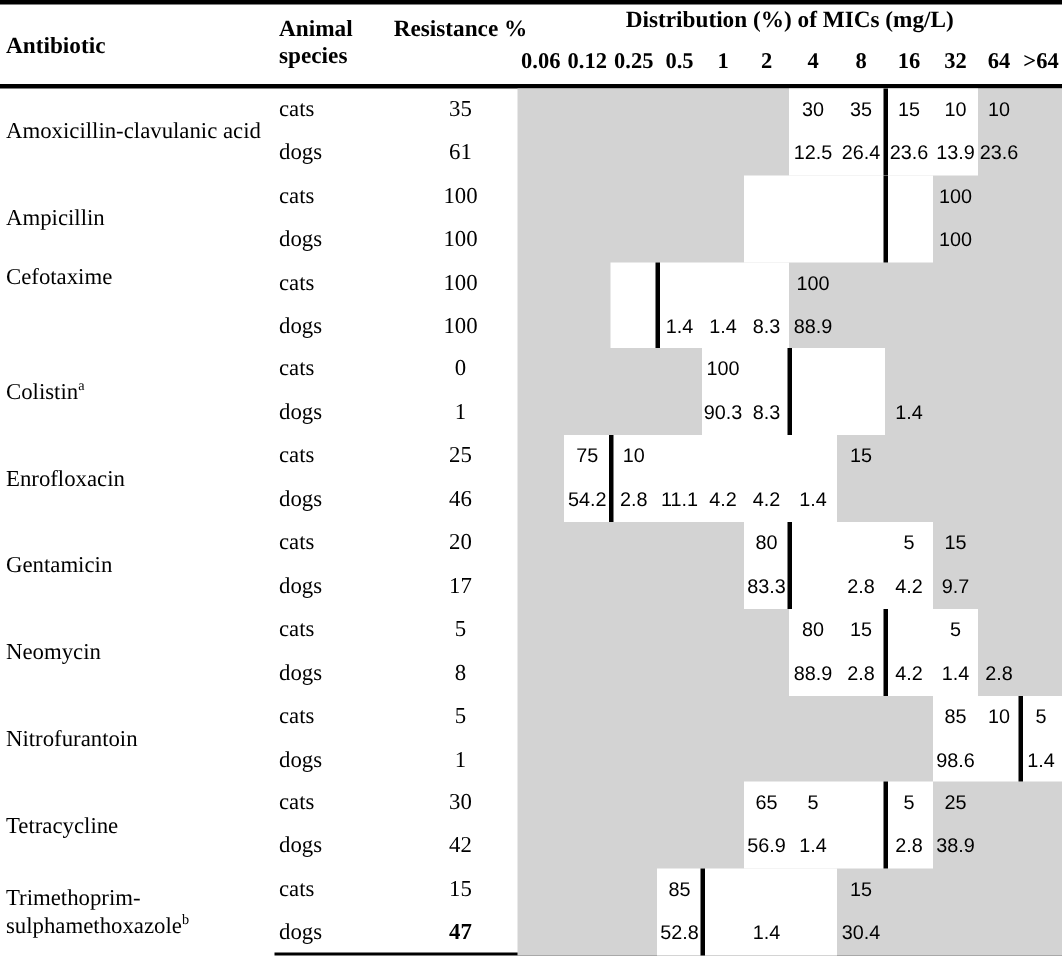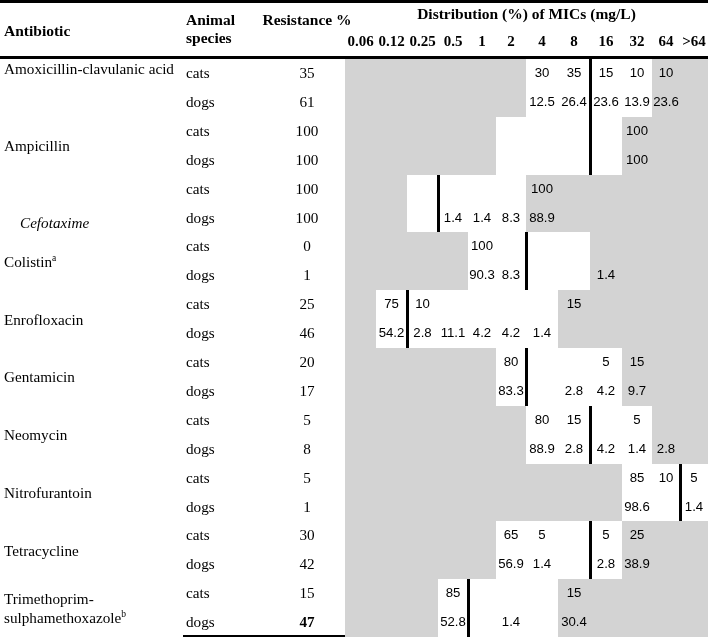--- a/index.html
+++ b/index.html
@@ -40,21 +40,21 @@
     <div class="abs mic-label" style="left: 496px; top: 31px; width: 30px;">2</div>
     <div class="abs mic-label" style="left: 526px; top: 31px; width: 32px;">4</div>
     <div class="abs mic-label" style="left: 558px; top: 31px; width: 32px;">8</div>
     <div class="abs mic-label" style="left: 590px; top: 31px; width: 32px;">16</div>
     <div class="abs mic-label" style="left: 622px; top: 31px; width: 30px;">32</div>
     <div class="abs mic-label" style="left: 652px; top: 31px; width: 28px;">64</div>
     <div class="abs mic-label" style="left: 680px; top: 31px; width: 28px;">&gt;64</div>
     <div class="abs" style="left: 345px; top: 59px; width: 363px; height: 578px; background: rgb(211, 211, 211);"></div>
     <div class="abs" style="left: 526px; top: 59px; width: 126px; height: 57.8px; background: rgb(255, 255, 255);"></div>
     <div class="abs" style="left: 588.5px; top: 59px; width: 3px; height: 57.8px; background: rgb(0, 0, 0);"></div>
-    <div class="abs name" style="left: 4px; top: 59px; width: 178px; height: 57.8px; display: flex; ">
+    <div class="abs name" style="left: 4px; top: 59px; width: 178px; height: 57.8px; display: flex; align-items: center;">
       <div>
         <div>Amoxicillin-clavulanic acid</div>
       </div>
     </div>
     <div class="abs sp" style="left: 186px; top: 59px; width: 60px; height: 28.9px; line-height: 28.9px;">cats</div>
     <div class="abs res" style="left: 270px; top: 59px; width: 74px; height: 28.9px; line-height: 28.9px;">35</div>
     <div class="abs mv" style="left: 526px; top: 59px; width: 32px; height: 28.9px; line-height: 28.9px;">30</div>
     <div class="abs mv" style="left: 558px; top: 59px; width: 32px; height: 28.9px; line-height: 28.9px;">35</div>
     <div class="abs mv" style="left: 590px; top: 59px; width: 32px; height: 28.9px; line-height: 28.9px;">15</div>
     <div class="abs mv" style="left: 622px; top: 59px; width: 30px; height: 28.9px; line-height: 28.9px;">10</div>
@@ -74,21 +74,21 @@
       </div>
     </div>
     <div class="abs sp" style="left: 186px; top: 116.8px; width: 60px; height: 28.9px; line-height: 28.9px;">cats</div>
     <div class="abs res" style="left: 270px; top: 116.8px; width: 74px; height: 28.9px; line-height: 28.9px;">100</div>
     <div class="abs mv" style="left: 622px; top: 116.8px; width: 30px; height: 28.9px; line-height: 28.9px;">100</div>
     <div class="abs sp" style="left: 186px; top: 145.7px; width: 60px; height: 28.9px; line-height: 28.9px;">dogs</div>
     <div class="abs res" style="left: 270px; top: 145.7px; width: 74px; height: 28.9px; line-height: 28.9px;">100</div>
     <div class="abs mv" style="left: 622px; top: 145.7px; width: 30px; height: 28.9px; line-height: 28.9px;">100</div>
     <div class="abs" style="left: 407px; top: 174.6px; width: 119px; height: 57.8px; background: rgb(255, 255, 255);"></div>
     <div class="abs" style="left: 436.5px; top: 174.6px; width: 3px; height: 57.8px; background: rgb(0, 0, 0);"></div>
-    <div class="abs name" style="left: 20px; top: 174.6px; width: 178px; height: 57.8px; display: flex; align-items: flex-end; font-style: italic;">
+    <div class="abs name" style="left: 4px; top: 174.6px; width: 178px; height: 57.8px; display: flex; align-items: flex-start;">
       <div>
         <div>Cefotaxime</div>
       </div>
     </div>
     <div class="abs sp" style="left: 186px; top: 174.6px; width: 60px; height: 28.9px; line-height: 28.9px;">cats</div>
     <div class="abs res" style="left: 270px; top: 174.6px; width: 74px; height: 28.9px; line-height: 28.9px;">100</div>
     <div class="abs mv" style="left: 526px; top: 174.6px; width: 32px; height: 28.9px; line-height: 28.9px;">100</div>
     <div class="abs sp" style="left: 186px; top: 203.5px; width: 60px; height: 28.9px; line-height: 28.9px;">dogs</div>
     <div class="abs res" style="left: 270px; top: 203.5px; width: 74px; height: 28.9px; line-height: 28.9px;">100</div>
     <div class="abs mv" style="left: 468px; top: 203.5px; width: 28px; height: 28.9px; line-height: 28.9px;">1.4</div>

